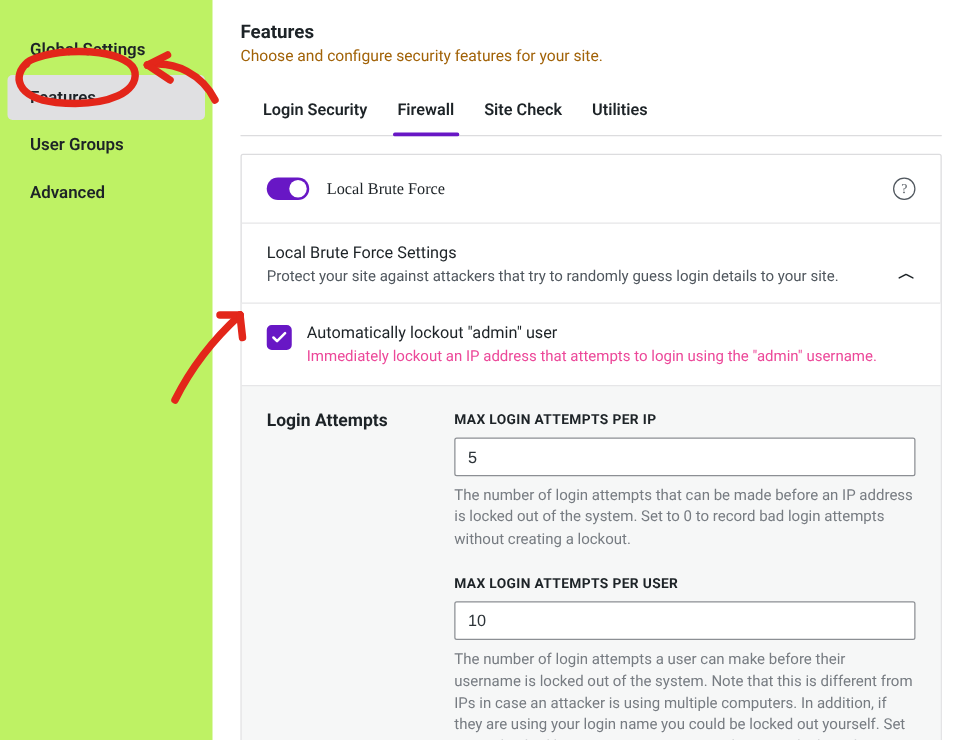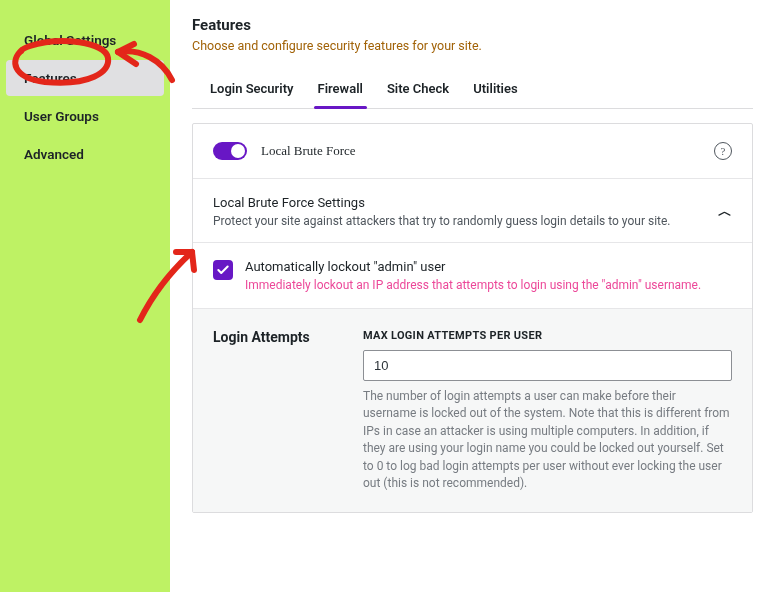--- a/index.html
+++ b/index.html
@@ -104,21 +104,21 @@
     width: 18px; height: 18px;
     border: 1.4px solid #50575e;
     border-radius: 50%;
     display: flex; align-items: center; justify-content: center;
     font-size: 11px; color: #50575e;
     flex-shrink:0;
   }
   .section-header {
     border-top: 1px solid #e6e6e8;
     padding: 16px 20px 14px 20px;
-    display: flex; align-items: flex-start;
+    display: flex; align-items: flex-end;
     cursor: pointer;
   }
   .section-header-text { flex:1; }
   .section-title { font-size: 13px; font-weight: 400; color:#1d2327; margin-bottom:4px;}
   .section-desc { font-size: 12px; color:#50575e; }
   .chevron { font-size: 14px; font-weight:700; padding-top:8px;}
   .checkbox-row {
     border-top: 1px solid #e6e6e8;
     background:#fff;
     padding: 16px 20px 16px 20px;
@@ -216,20 +216,25 @@
         <div class="checkbox-text">
           <div class="cb-label">Automatically lockout "admin" user</div>
           <div class="cb-desc">Immediately lockout an IP address that attempts to login using the "admin" username.</div>
         </div>
       </div>
 
       <div class="form-section">
         <div class="form-section-title">Login Attempts</div>
         <div class="form-fields">
           <div class="field">
+            <div class="field-label">MAX LOGIN ATTEMPTS PER IP</div>
+            <input class="field-input" type="text" value="5" style="">
+            <div class="field-help">The number of login attempts that can be made before an IP address is locked out of the system. Set to 0 to record bad login attempts without creating a lockout.</div>
+          </div>
+          <div class="field">
             <div class="field-label">MAX LOGIN ATTEMPTS PER USER</div>
             <input class="field-input" type="text" value="10" style="">
             <div class="field-help">The number of login attempts a user can make before their username is locked out of the system. Note that this is different from IPs in case an attacker is using multiple computers. In addition, if they are using your login name you could be locked out yourself. Set to 0 to log bad login attempts per user without ever locking the user out (this is not recommended).</div>
           </div>
 
         </div>
       </div>
     </div>
   </main>
 </div>

